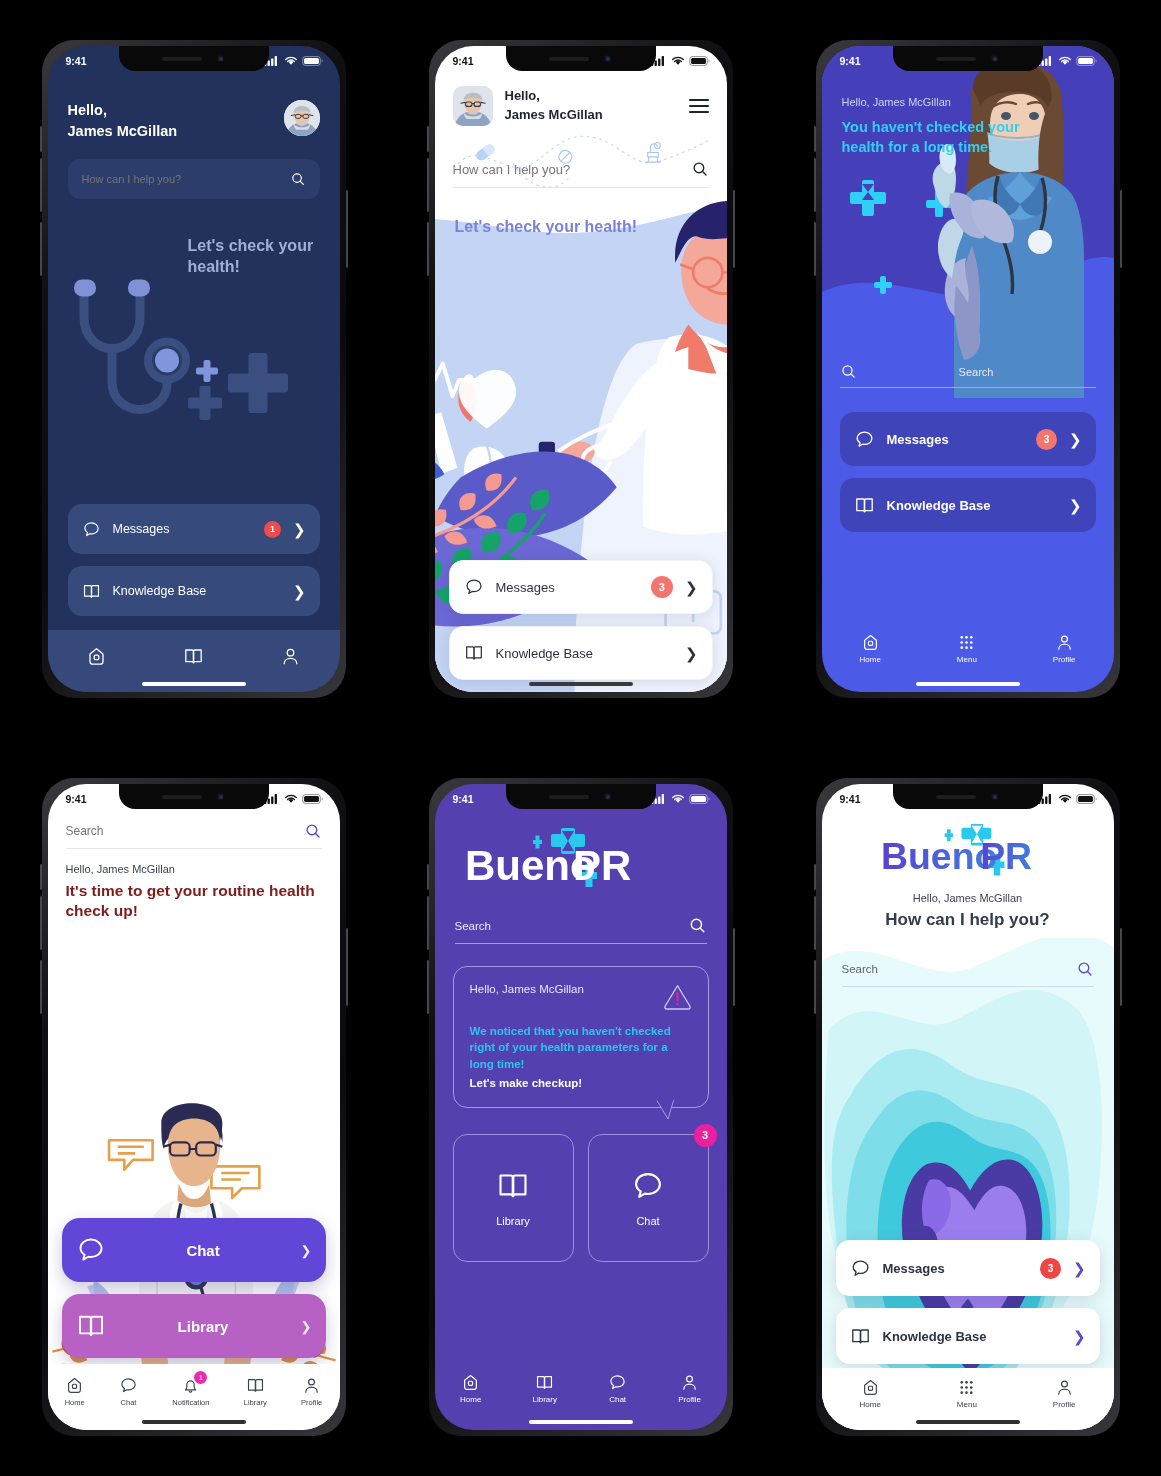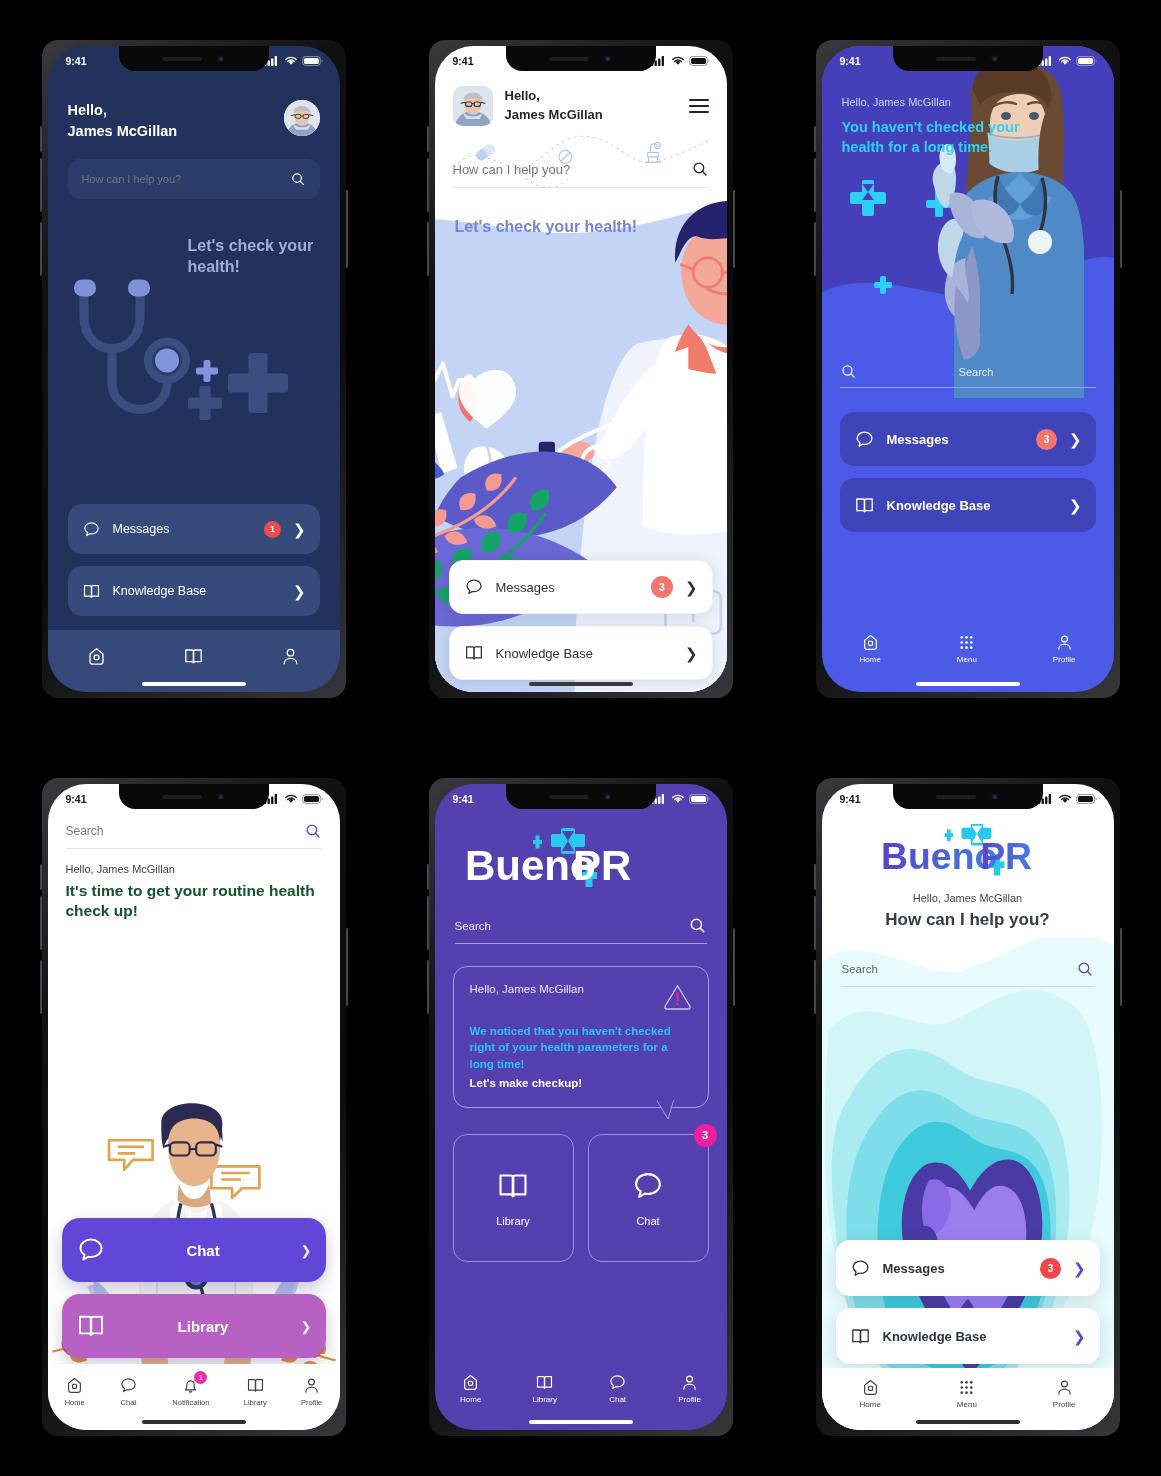--- a/index.html
+++ b/index.html
@@ -15,21 +15,21 @@
     display:grid;
     grid-template-columns: repeat(3, 387px);
     grid-template-rows: repeat(2, 738px);
   }
   .cell { position:relative; display:flex; align-items:center; justify-content:center; }
 
   
   .phone {
     position:relative;
     width: 304px; height: 658px;
-    border-radius: 16px;
+    border-radius: 32px;
     background: linear-gradient(140deg,#3a3a3e 0%, #101013 28%, #0a0a0c 60%, #37373b 100%);
     padding: 6px;
     box-shadow: 0 0 0 1px #000, 0 10px 26px rgba(0,0,0,.85);
   }
   .phone::before, .phone::after{
     content:""; position:absolute; width:2px; border-radius:2px; background:#46464b;
   }
   .phone::before{ left:-2px; top:118px; height:54px; }
   .phone::after { left:-2px; top:182px; height:54px; }
   .btn-r { position:absolute; right:-2px; top:150px; width:2px; height:78px; background:#46464b; border-radius:2px;}
@@ -140,21 +140,21 @@
   .p3 .tabbar{margin-top:auto;height:74px;color:#fff;padding-bottom:14px;}
 
   
   .p4 .screen{background:#fff;}
   .p4 .statusbar{color:#111;}
   .p4 .homebar{background:#2e2e33;}
   .p4 .searchwrap{margin:38px 18px 0;}
   .p4 .search{display:flex;align-items:center;border-bottom:1px solid #e4e6ef;padding-bottom:8px;}
   .p4 .search input{flex:1;background:transparent;border:0;outline:0;color:#5c6472;font-size:12px;font-family:inherit;}
   .p4 .greet{margin:14px 18px 0;color:#3b4250;font-size:11px;}
-  .p4 .head{margin:6px 18px 0;color:#14532d;font-size:15.5px;font-weight:bold;line-height:1.32;}
+  .p4 .head{margin:6px 18px 0;color:#7f1d1d;font-size:15.5px;font-weight:bold;line-height:1.32;}
   .p4 .illus{position:relative;flex:1;min-height:0;overflow:hidden;}
   .p4 .cards{position:absolute;left:14px;right:14px;bottom:72px;display:flex;flex-direction:column;gap:12px;z-index:9;}
   .p4 .row-card{height:64px;border-radius:18px;color:#fff;box-shadow:0 6px 16px rgba(50,40,110,.25);}
   .p4 .row-card .row-label{font-size:15px;font-weight:bold;text-align:center;}
   .p4 .tabbar{position:absolute;left:0;right:0;bottom:0;height:66px;background:#fff;padding-bottom:12px;color:#3c434f;z-index:10;}
   .p4 .tab{font-size:7.5px;position:relative;}
   .p4 .tabbadge{position:absolute;top:-5px;right:2px;width:13px;height:13px;border-radius:50%;background:#ef28b0;color:#fff;font-size:7.5px;display:flex;align-items:center;justify-content:center;}
 
   
   .p5 .screen{background:#5540b0;}

